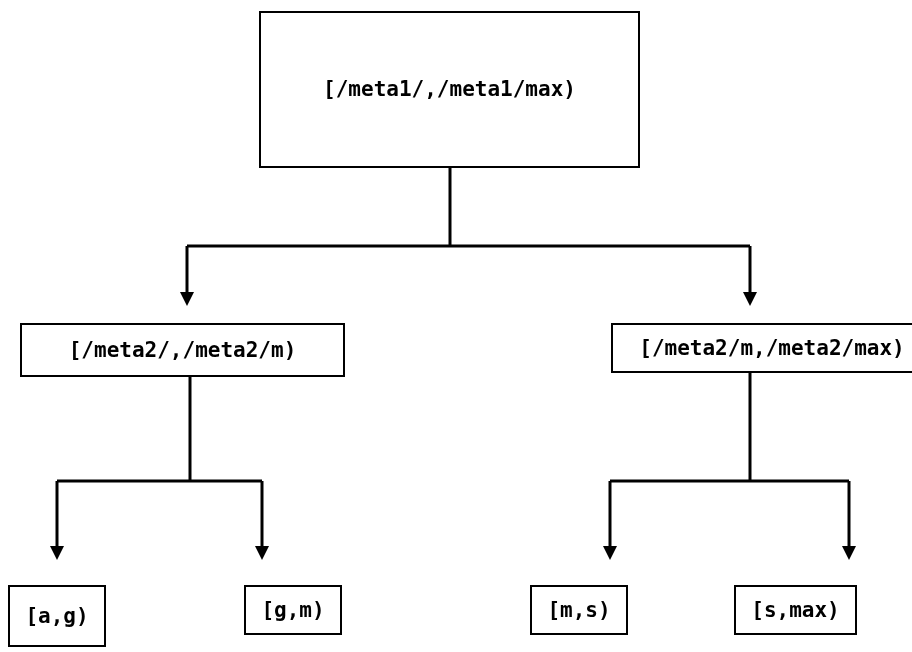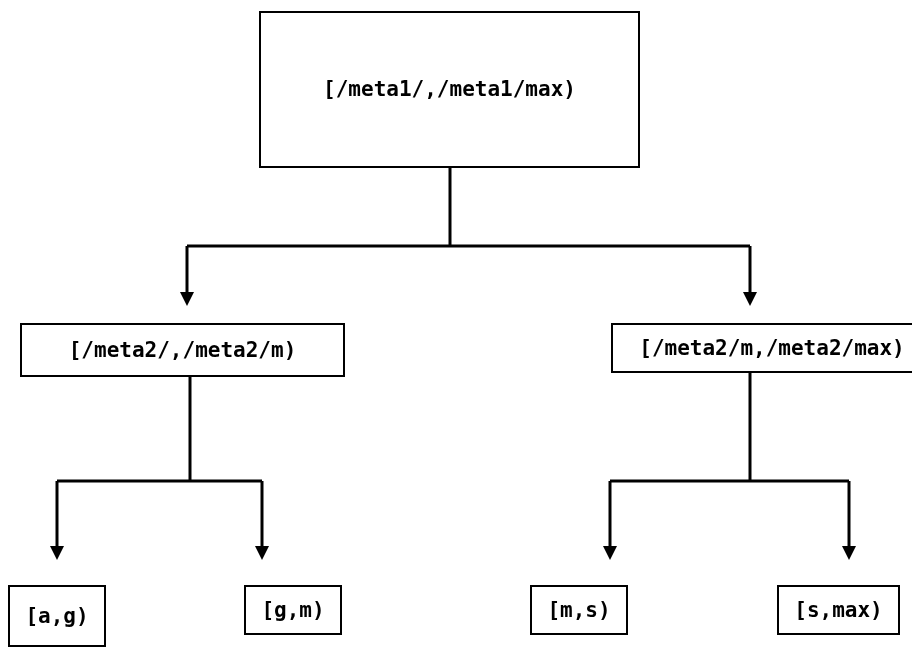--- a/index.html
+++ b/index.html
@@ -105,17 +105,17 @@
   </div>
 
   <div class="node-box level-leaf" style="left: 205px; top: 585px; width: 98px; height: 50px; margin-left: 39px;">
     <span class="node-label">[g,m)</span>
   </div>
 
   <div class="node-box level-leaf" style="left: 530px; top: 585px; width: 98px; height: 50px;">
     <span class="node-label">[m,s)</span>
   </div>
 
-  <div class="node-box level-leaf" style="left: 777px; top: 585px; width: 123px; height: 50px;">
+  <div class="node-box level-leaf" style="left: 734px; top: 585px; width: 123px; height: 50px;">
     <span class="node-label">[s,max)</span>
   </div>
 
 </div>
 
 </body></html>

